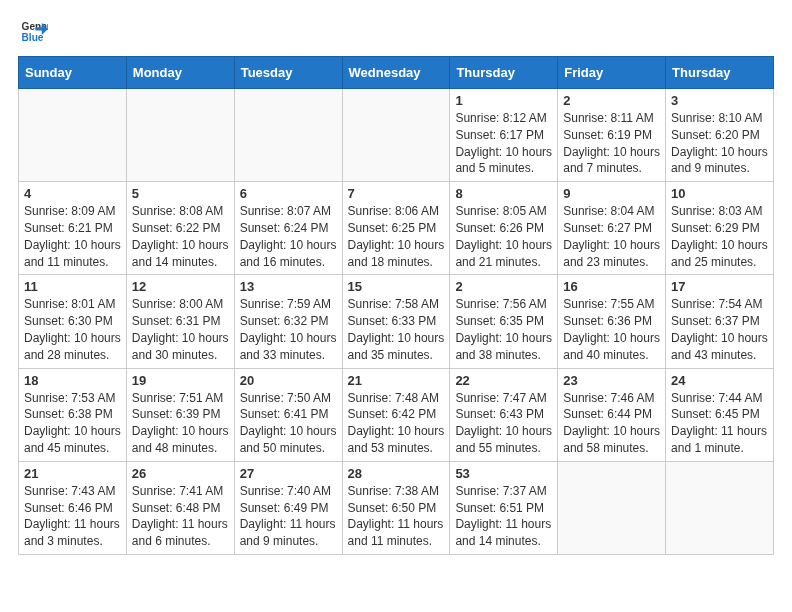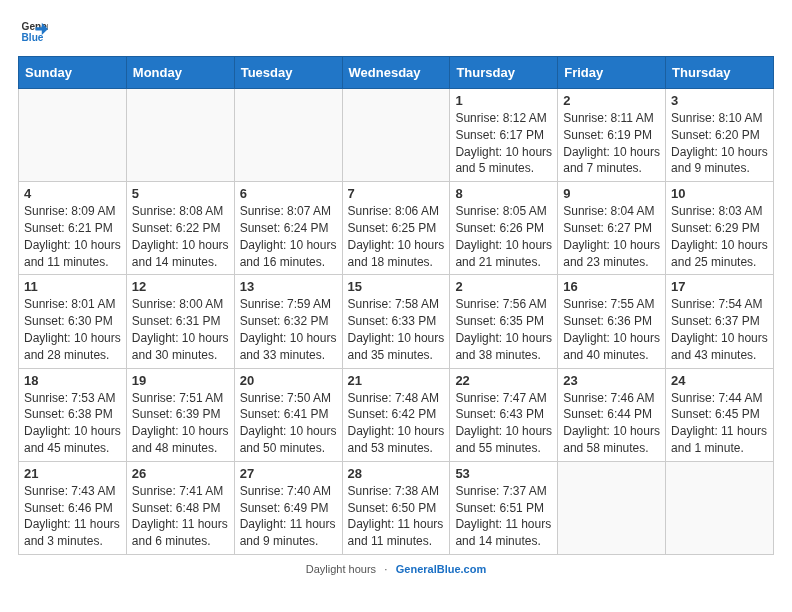--- a/index.html
+++ b/index.html
@@ -259,18 +259,13 @@
           <td>
             <div class="day-number">53</div>
             <div class="day-info">Sunrise: 7:37 AM<br>Sunset: 6:51 PM<br>Daylight: 11 hours<br>and 14 minutes.</div>
           </td>
           <td class="empty-cell"></td>
           <td class="empty-cell"></td>
         </tr>
       </tbody>
   </table>
 
-  <div class="footer">
-    <span>Daylight hours</span>
-    <span>·</span>
-    <span class="footer-logo">GeneralBlue.com</span>
-  </div>
 </div>
 
 </body></html>

